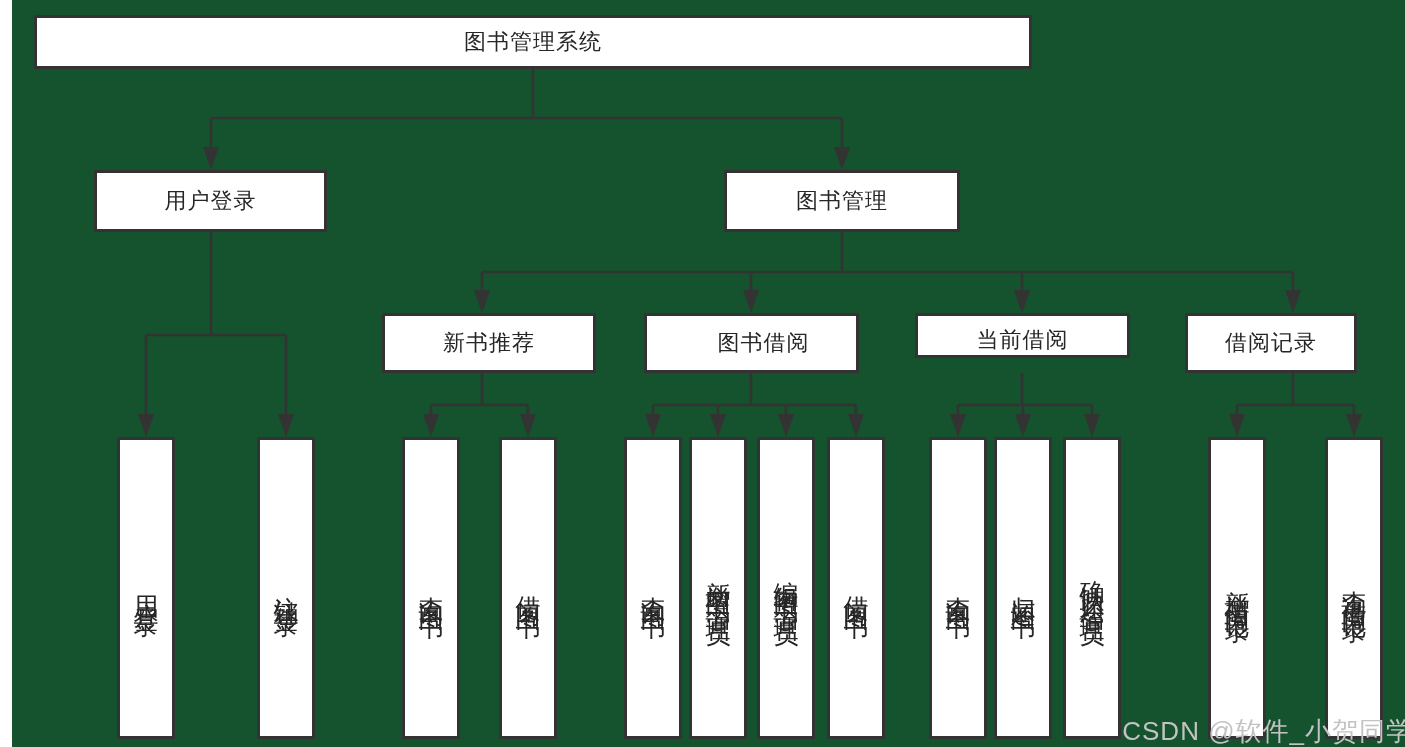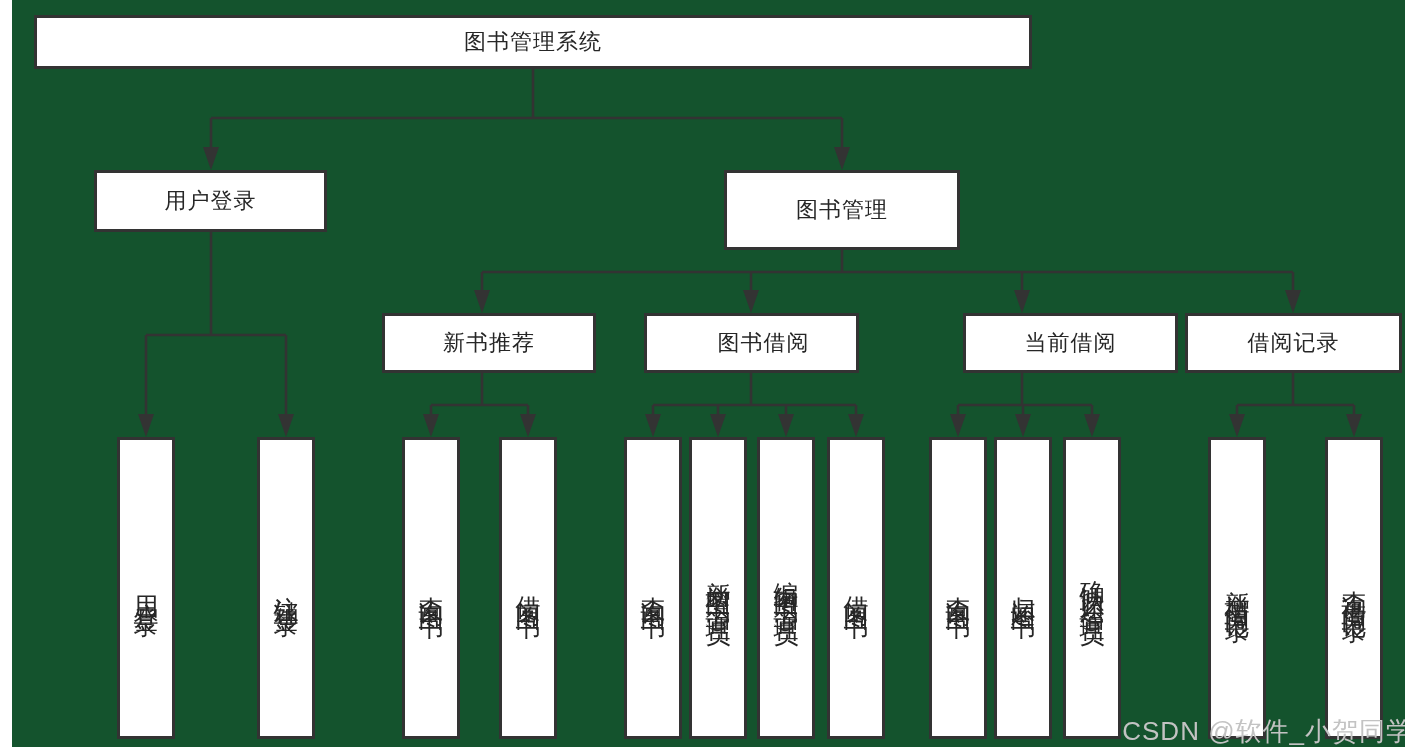--- a/index.html
+++ b/index.html
@@ -79,34 +79,34 @@
     </g>
   </svg>
 
   <div class="box hbox" style="left:22px;top:15px;width:998px;height:54px;">
     <span>图书管理系统</span>
   </div>
 
   <div class="box hbox" style="left:82px;top:170px;width:233px;height:62px;">
     <span>用户登录</span>
   </div>
-  <div class="box hbox" style="left:712px;top:170px;width:236px;height:80px;">
+  <div class="box hbox" style="left:712px;top:170px;width:236px;height:62px;">
     <span>图书管理</span>
   </div>
 
   <div class="box hbox" style="left:370px;top:313px;width:214px;height:60px;">
     <span>新书推荐</span>
   </div>
   <div class="box hbox" style="left:632px;top:313px;width:215px;height:60px;padding-left:24px;">
     <span>图书借阅</span>
   </div>
-  <div class="box hbox" style="left:951px;top:313px;width:215px;height:60px;">
+  <div class="box hbox" style="left:903px;top:313px;width:215px;height:45px;align-items:flex-end;">
     <span>当前借阅</span>
   </div>
-  <div class="box hbox" style="left:1173px;top:313px;width:217px;height:60px;">
+  <div class="box hbox" style="left:1173px;top:313px;width:172px;height:60px;">
     <span>借阅记录</span>
   </div>
 
   <div class="box vbox" style="left:105px;">
     <span class="vlabel">用户登录</span>
   </div>
   <div class="box vbox" style="left:245px;">
     <span class="vlabel">注销登录</span>
   </div>
 

